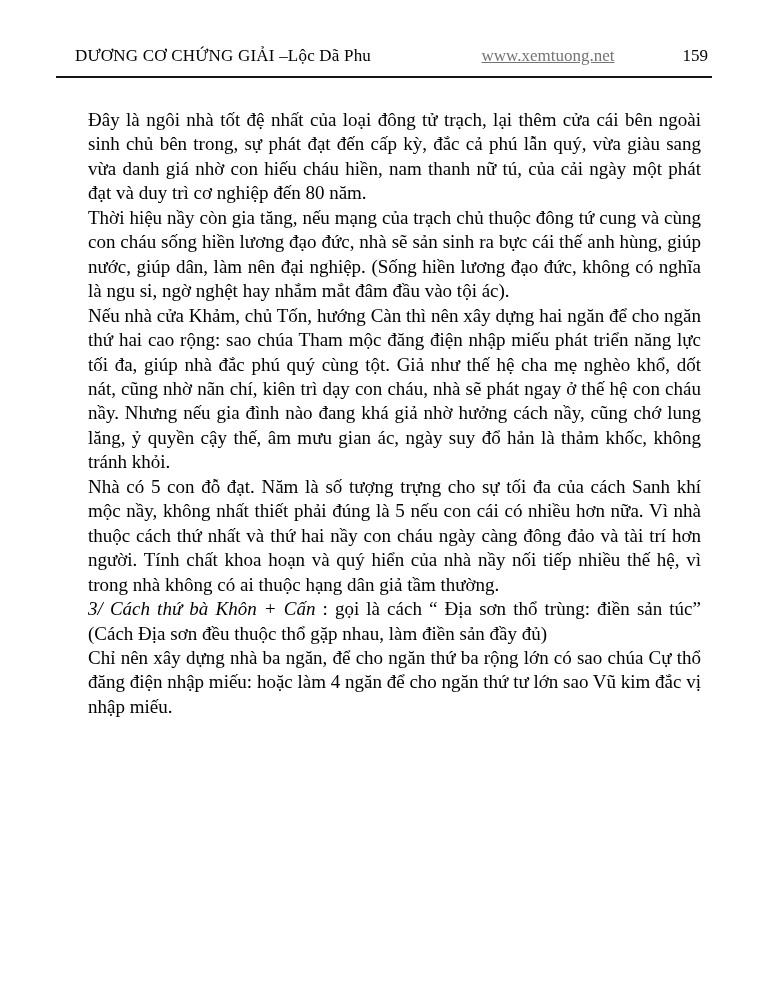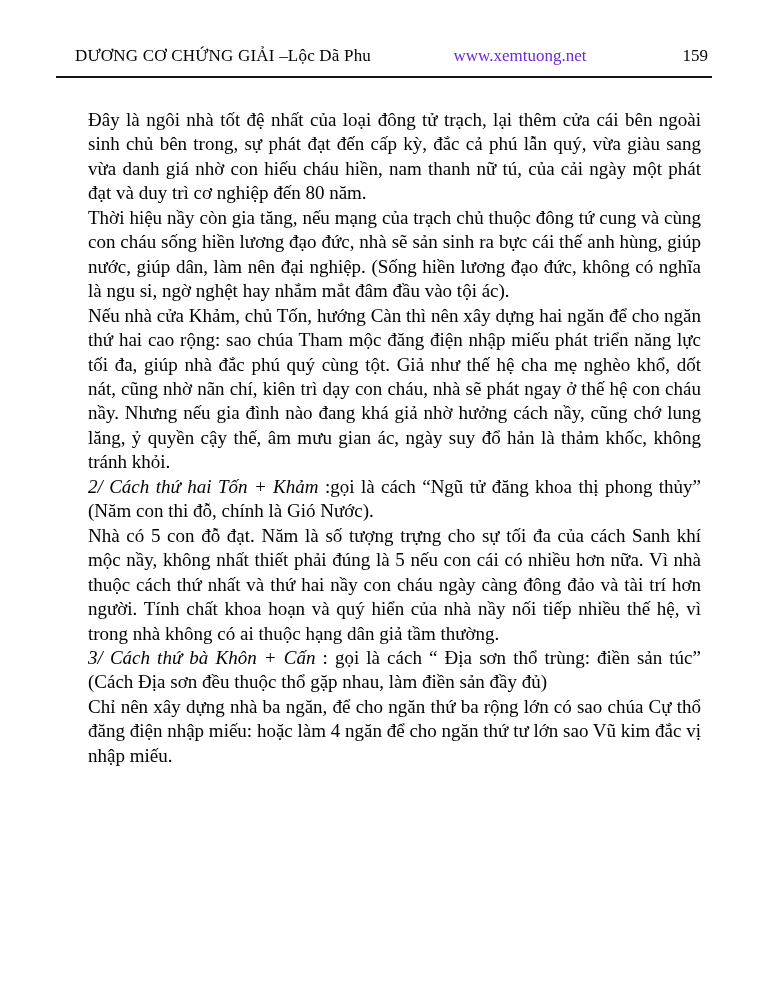--- a/index.html
+++ b/index.html
@@ -17,22 +17,23 @@
     top: 46px;
     left: 75px;
     width: 633px;
     display: flex;
     align-items: baseline;
     font-size: 17px;
     white-space: nowrap;
   }
   .header-title { flex: 1 1 auto; letter-spacing: 0.2px; }
   .header-link {
-    color: #6d28d9;
-    margin-right: 96px;
+    color: #737373;
+    text-decoration: underline;
+    margin-right: 68px;
     cursor: pointer;
   }
   .header-pagenum { }
   .header-rule {
     position: absolute;
     top: 76px;
     left: 56px;
     width: 656px;
     height: 2px;
     background: #141414;
@@ -74,21 +75,20 @@
 
   <div class="header-rule"></div>
 
   <div class="content">
     <p><span>Đây là ngôi nhà tốt đệ nhất của loại đông tử trạch, lại thêm cửa cái bên ngoài sinh chủ bên trong, sự phát đạt đến cấp kỳ, đắc cả phú lẫn quý, vừa giàu sang vừa danh giá nhờ con hiếu cháu hiền, nam thanh nữ tú, của cải ngày một phát đạt và duy trì cơ nghiệp đến 80 năm.</span></p>
 
     <p><span>Thời hiệu nầy còn gia tăng, nếu mạng của trạch chủ thuộc đông tứ cung và cùng con cháu sống hiền lương đạo đức, nhà sẽ sản sinh ra bực cái thế anh hùng, giúp nước, giúp dân, làm nên đại nghiệp. (Sống hiền lương đạo đức, không có nghĩa là ngu si, ngờ nghệt hay nhắm mắt đâm đầu vào tội ác).</span></p>
 
     <p><span>Nếu nhà cửa Khảm, chủ Tốn, hướng Càn thì nên xây dựng hai ngăn để cho ngăn thứ hai cao rộng: sao chúa Tham mộc đăng điện nhập miếu phát triển năng lực tối đa, giúp nhà đắc phú quý cùng tột. Giả như thế hệ cha mẹ nghèo khổ, dốt nát, cũng nhờ nãn chí, kiên trì dạy con cháu, nhà sẽ phát ngay ở thế hệ con cháu nầy. Nhưng nếu gia đình nào đang khá giả nhờ hưởng cách nầy, cũng chớ lung lăng, ỷ quyền cậy thế, âm mưu gian ác, ngày suy đổ hản là thảm khốc, không tránh khỏi.</span></p>
 
-    <p><span class="lead-italic">2/ Cách thứ hai Tốn + Khảm</span><span> :gọi là cách “Ngũ tử đăng khoa thị phong thủy” (Năm con thi đỗ, chính là Gió Nước).</span></p>
 
     <p><span>Nhà có 5 con đỗ đạt. Năm là số tượng trựng cho sự tối đa của cách Sanh khí mộc nầy, không nhất thiết phải đúng là 5 nếu con cái có nhiều hơn nữa. Vì nhà thuộc cách thứ nhất và thứ hai nầy con cháu ngày càng đông đảo và tài trí hơn người. Tính chất khoa hoạn và quý hiển của nhà nầy nối tiếp nhiều thế hệ, vì trong nhà không có ai thuộc hạng dân giả tầm thường.</span></p>
 
 
 
     <p><span class="lead-italic">3/ Cách thứ bà Khôn + Cấn</span><span> : gọi là cách “ Địa sơn thổ trùng: điền sản túc” (Cách Địa sơn đều thuộc thổ gặp nhau, làm điền sản đầy đủ)</span></p>
 
 
     <p><span>Chỉ nên xây dựng nhà ba ngăn, để cho ngăn thứ ba rộng lớn có sao chúa Cự thổ đăng điện nhập miếu: hoặc làm 4 ngăn để cho ngăn thứ tư lớn sao Vũ kim đắc vị nhập miếu.</span></p>
   </div>

